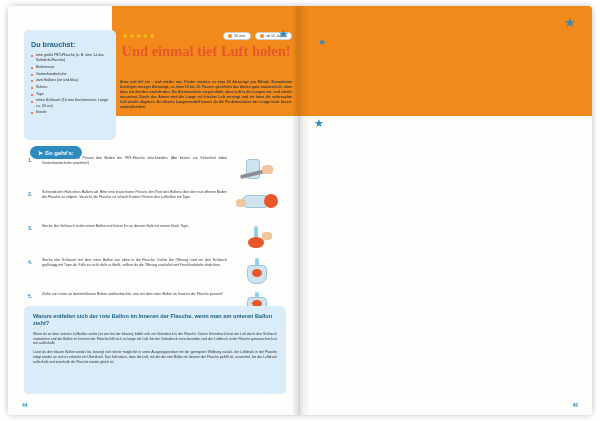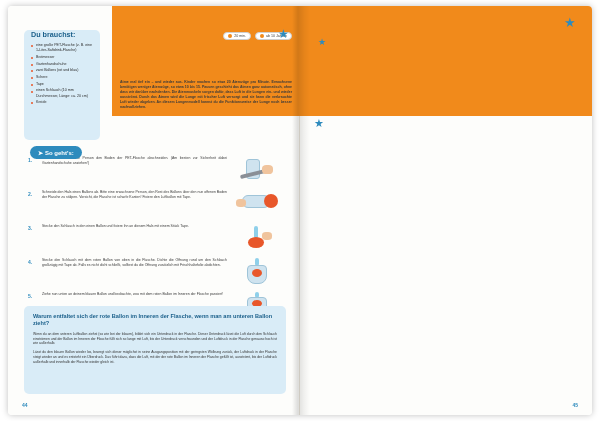--- a/index.html
+++ b/index.html
@@ -59,24 +59,24 @@
   }
   .orange-band.left-part {
     left: 104px; top: 0; width: 188px; height: 110px;
     background: #f18a1b;
   }
 
   
   .materials-box {
     position: absolute;
     left: 16px; top: 24px;
-    width: 76px; height: 110px;
+    width: 92px; height: 110px;
     background: #d9ecf7;
     border-radius: 5px;
-    padding: 0 7px;
+    padding: 10px 7px;
     z-index: 6;
   }
   .materials-title {
     font-size: 7.2px;
     font-weight: bold;
     color: #1a5f8a;
     margin-bottom: 4px;
   }
   .materials-list {
     list-style: none;
@@ -300,20 +300,24 @@
           <li>Tape</li>
           <li>einen Schlauch (10 mm Durchmesser, Länge: ca. 20 cm)</li>
           <li>Kreide</li>
         </ul>
       </div>
 
       <div class="sogehts">
         <span class="arrow">➤</span><span>So geht's:</span>
       </div>
 
+      <div class="title-block">
+        <div class="stars">★★★★★</div>
+        <div class="title-main">Und einmal tief Luft holen!</div>
+      </div>
 
       <div class="badges">
         <div class="badge">
           <span class="dot"></span>
           <span>20 min.</span>
         </div>
         <div class="badge">
           <span class="dot"></span>
           <span>ab 10 Jahren</span>
         </div>

